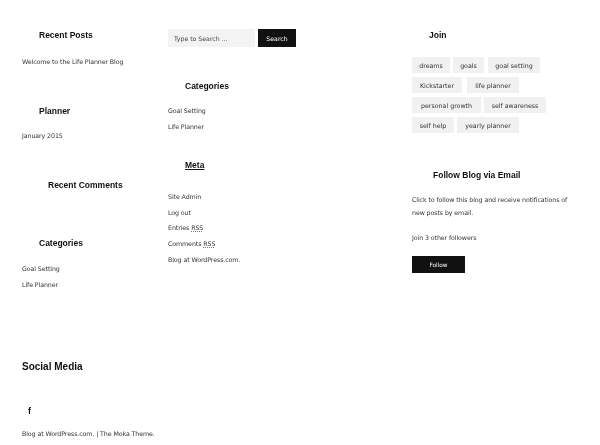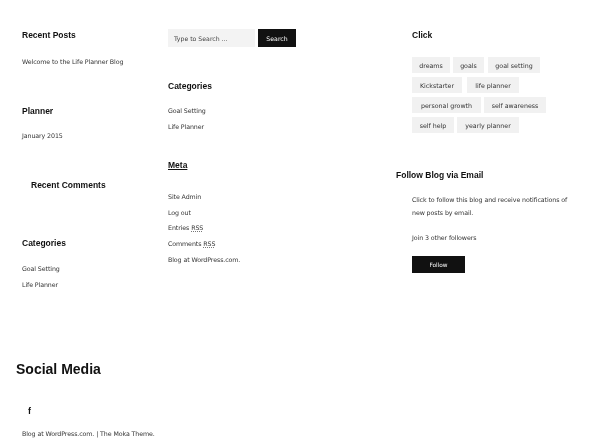--- a/index.html
+++ b/index.html
@@ -1,25 +1,25 @@
 <!DOCTYPE html>
 <html><head>
 <meta charset="utf-8">
 <style>
   html, body { margin:0; padding:0; background:#fff; }
   body { width:600px; height:445px; position:relative; overflow:hidden; font-family:"Liberation Sans", sans-serif; color:#222; }
-  .h { position:absolute; font-family:"Liberation Sans", sans-serif; font-weight:bold; font-size:8.5px; color:#111; white-space:nowrap; }
+  .h { position:absolute; font-family:"Liberation Sans", sans-serif; font-weight:bold; font-size:8.5px; color:#111; white-space:nowrap;margin-left:17px; }
   .t { position:absolute; font-family:"DejaVu Sans", sans-serif; font-size:6.3px; color:#333; white-space:nowrap; letter-spacing:-0.1px; }
   .link { cursor:pointer; }
   .abbr { text-decoration:underline dotted #777; }
   .search-input { position:absolute; left:168px; top:29px; width:87px; height:18px; background:#f3f3f3; border:none; padding:0 0 0 6px; box-sizing:border-box; font-family:"DejaVu Sans", sans-serif; font-size:6.2px; color:#444; display:flex; align-items:center; }
   .search-btn { position:absolute; left:258px; top:29px; width:38px; height:18px; background:#111; color:#fff; font-family:"DejaVu Sans", sans-serif; font-size:6.2px; display:flex; align-items:center; justify-content:center; }
   .tag { position:absolute; height:16px; background:#f1f1f1; font-family:"DejaVu Sans", sans-serif; font-size:6.3px; color:#333; display:flex; align-items:center; justify-content:center; white-space:nowrap; }
   .follow-btn { position:absolute; left:412px; top:256px; width:53px; height:17px; background:#111; color:#fff; font-family:"DejaVu Sans", sans-serif; font-size:5.8px; display:flex; align-items:center; justify-content:center; }
-  .social-title { position:absolute; left:16px; top:361px; font-family:"Liberation Sans", sans-serif; font-weight:bold; font-size:14px; color:#111; }
+  .social-title { position:absolute; left:22px; top:361px; font-family:"Liberation Sans", sans-serif; font-weight:bold; font-size:10px; color:#111; }
   .fb { position:absolute; left:28px; top:406px; font-family:"Liberation Sans", sans-serif; font-weight:bold; font-size:9px; color:#111; }
 </style>
 </head>
 <body>
 
 <div>
   <div class="h" style="left:22px;top:30px;">Recent Posts</div>
   <div class="t link" style="left:22px;top:58px;">Welcome to the Life Planner Blog</div>
 </div>
 
@@ -52,34 +52,34 @@
 <div>
   <div class="h" style="left:168px;top:160px;text-decoration:underline;">Meta</div>
   <div class="t link" style="left:168px;top:193px;">Site Admin</div>
   <div class="t link" style="left:168px;top:209px;">Log out</div>
   <div class="t link" style="left:168px;top:224px;"><span>Entries </span><span class="abbr">RSS</span></div>
   <div class="t link" style="left:168px;top:240px;"><span>Comments </span><span class="abbr">RSS</span></div>
   <div class="t link" style="left:168px;top:256px;">Blog at WordPress.com.</div>
 </div>
 
 <div>
-  <div class="h" style="left:412px;top:30px;">Click</div>
+  <div class="h" style="left:412px;top:30px;">Join</div>
   <div class="tag" style="left:412px;top:57px;width:38px;">dreams</div>
   <div class="tag" style="left:453px;top:57px;width:31px;">goals</div>
   <div class="tag" style="left:488px;top:57px;width:52px;">goal setting</div>
   <div class="tag" style="left:412px;top:77px;width:50px;">Kickstarter</div>
   <div class="tag" style="left:467px;top:77px;width:52px;">life planner</div>
   <div class="tag" style="left:412px;top:97px;width:69px;">personal growth</div>
   <div class="tag" style="left:484px;top:97px;width:62px;">self awareness</div>
   <div class="tag" style="left:412px;top:117px;width:42px;">self help</div>
   <div class="tag" style="left:457px;top:117px;width:62px;">yearly planner</div>
 </div>
 
 <div>
-  <div class="h" style="left:396px;top:170px;">Follow Blog via Email</div>
+  <div class="h" style="left:416px;top:170px;">Follow Blog via Email</div>
   <div class="t" style="left:412px;top:196px;">Click to follow this blog and receive notifications of</div>
   <div class="t" style="left:412px;top:209px;">new posts by email.</div>
   <div class="t" style="left:412px;top:234px;">Join 3 other followers</div>
   <div class="follow-btn">Follow</div>
 </div>
 
 <div>
   <div class="social-title">Social Media</div>
   <div class="fb">f</div>
 </div>

